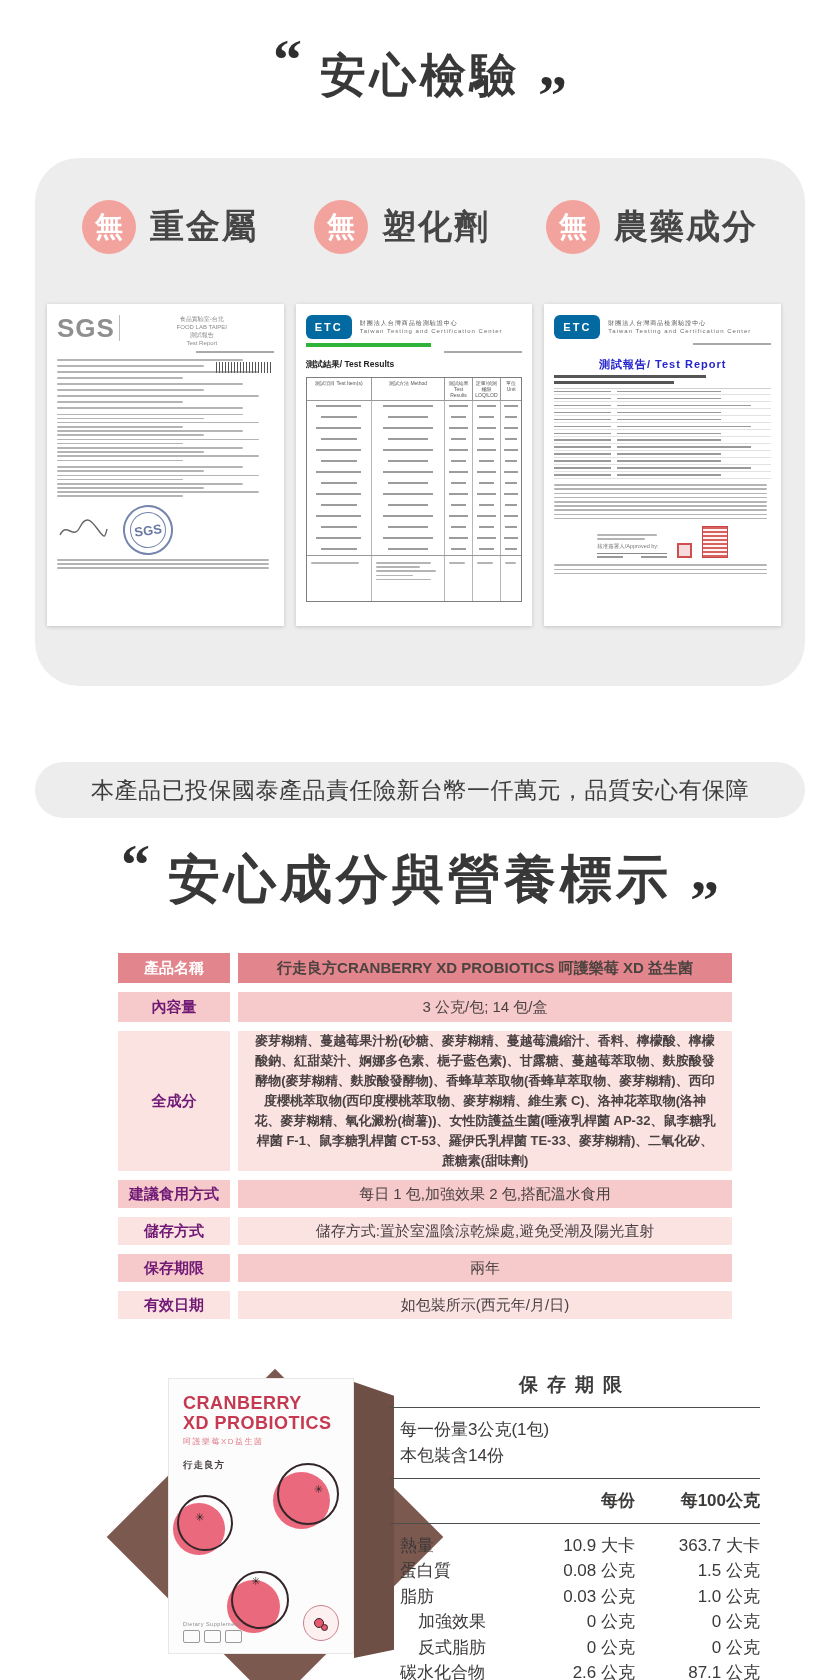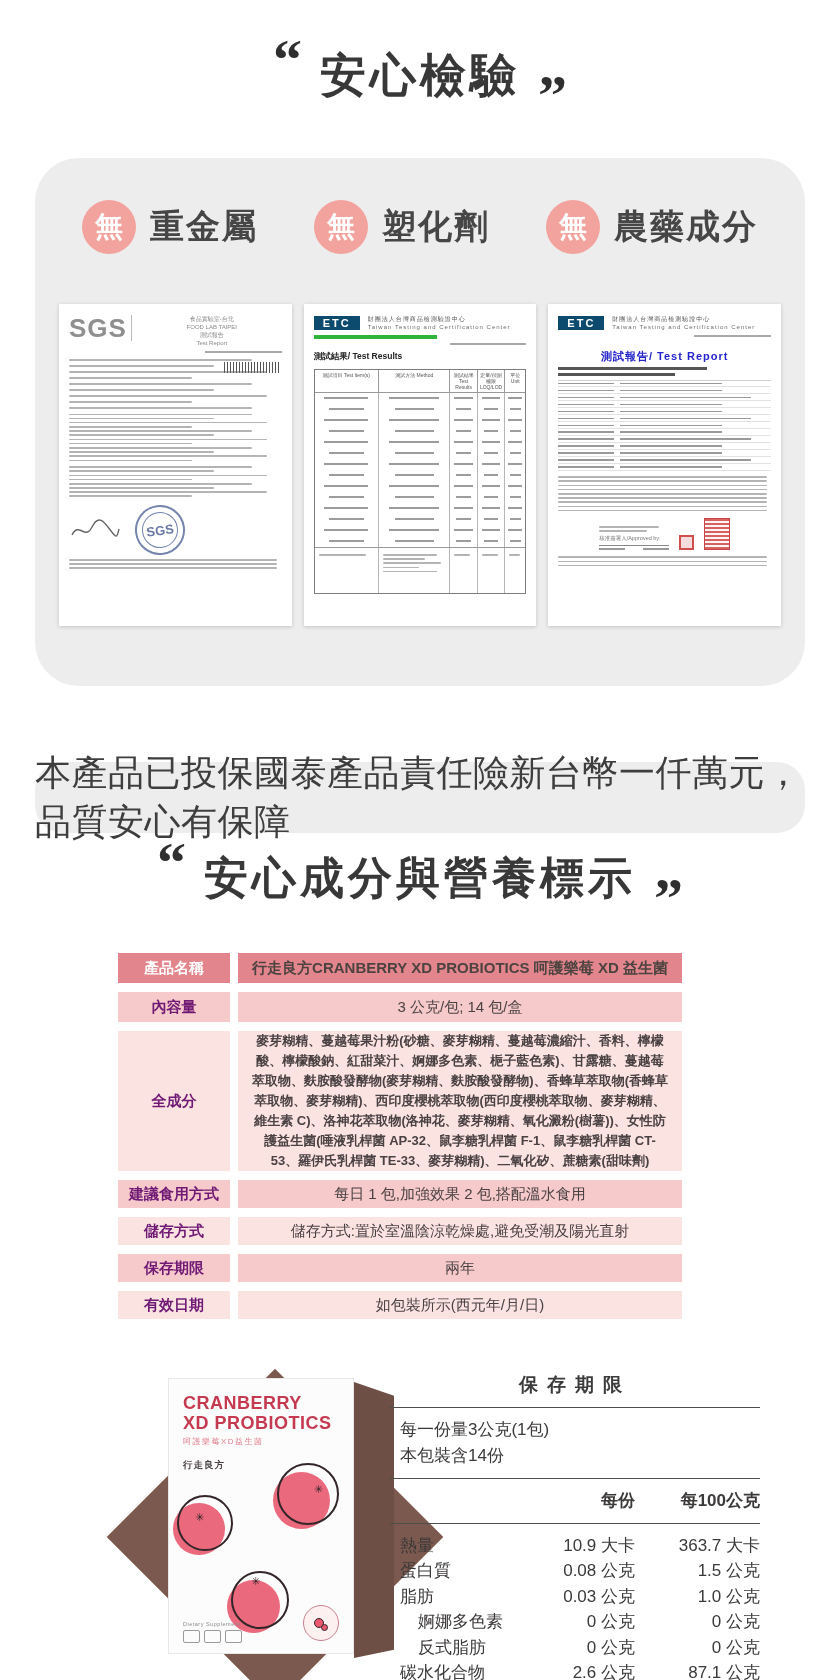--- a/index.html
+++ b/index.html
@@ -8,30 +8,30 @@
   i{font-style:normal;display:block}
 
   
   .sec-title{position:absolute;left:0;width:100%;display:flex;align-items:center;justify-content:center;gap:18px}
   .sec-title .t{font-size:46px;font-weight:800;color:#383838;letter-spacing:4px}
   .sec-title .q{font-size:58px;font-weight:800;color:#2f2f2f;font-family:"Liberation Serif","DejaVu Serif",serif}
   .q.open{transform:translateY(-16px)}
   .q.close{transform:translateY(20px)}
   #title1{top:42px}
   #title2{top:845px}
-  #title2 .t{font-size:44px}
+  #title2 .t{font-size:52px}
 
   
   .test-card{position:absolute;left:35px;top:158px;width:770px;height:528px;background:#ededed;border-radius:44px}
   .badge-row{display:flex;justify-content:center;gap:56px;margin-top:42px}
   .badge{display:flex;align-items:center;gap:14px}
   .badge .circ{width:54px;height:54px;border-radius:50%;background:#f3a39d;color:#fff;font-size:28px;font-weight:700;display:flex;align-items:center;justify-content:center}
   .badge .lab{font-size:34px;font-weight:700;color:#464646;letter-spacing:2px}
 
-  .docs{position:absolute;left:24px;right:24px;top:146px;display:flex;gap:12px}
+  .docs{position:absolute;left:12px;right:24px;top:146px;display:flex;gap:12px}
   .doc{flex:1;height:322px;background:#fff;box-shadow:0 1px 4px rgba(0,0,0,.18);padding:11px 10px;position:relative;overflow:hidden}
 
   
   .lines i{height:2px;background:#b4b4b4;margin:4px 0;border-radius:1px}
   .lines i:nth-child(4n+1){width:86%}
   .lines i:nth-child(4n+2){width:68%}
   .lines i:nth-child(4n+3){width:93%}
   .lines i:nth-child(4n+4){width:58%}
   .lines.dense i{margin:2.6px 0;height:1.6px}
   .lines.full i{width:98% !important}
@@ -40,21 +40,21 @@
   .sgs-head{display:flex;align-items:flex-start;gap:10px}
   .sgs-logo{font-size:26px;font-weight:800;color:#8f8f8f;letter-spacing:1px;line-height:1;border-right:1px solid #bbb;padding-right:4px}
   .sgs-lab{font-size:6px;color:#8a8a8a;text-align:center;line-height:8px;flex:1}
   .barcode{position:absolute;right:12px;top:58px;width:56px;height:11px;background:repeating-linear-gradient(90deg,#555 0 1px,transparent 1px 3px)}
   .sgs-stamp{width:50px;height:50px;border-radius:50%;border:2px solid #54679a;color:#44588e;font-weight:800;font-size:13px;display:flex;align-items:center;justify-content:center;position:relative;opacity:.8;transform:rotate(-8deg)}
   .sgs-stamp::after{content:"";position:absolute;inset:5px;border:1px solid #54679a;border-radius:50%}
   .sig-row{display:flex;align-items:center;gap:14px;margin-top:8px}
 
   
   .etc-head{display:flex;align-items:center;gap:8px}
-  .etc-logo{width:46px;height:14px;background:#0c4a6e;color:#fff;font-size:11px;font-weight:800;letter-spacing:2px;display:flex;align-items:center;justify-content:center;border-radius:0}
+  .etc-logo{width:46px;height:24px;background:#0369a1;color:#fff;font-size:11px;font-weight:800;letter-spacing:2px;display:flex;align-items:center;justify-content:center;border-radius:6px}
   .etc-org{font-size:6px;line-height:8px;color:#6d6d6d;letter-spacing:1px}
   .etc-org .cn{color:#555}
   .etc-strip{height:4px;background:#2fb43a;width:58%;margin-top:4px}
   .tiny-right{display:flex;justify-content:flex-end;margin-top:4px}
   .tiny-right i{width:36%;height:1.5px;background:#aaa}
   .etc-results-title{font-size:8.5px;font-weight:800;color:#222;margin-top:6px}
   .etc-report-title{font-size:11px;font-weight:800;color:#2525cc;text-align:center;margin-top:12px;letter-spacing:1px}
 
   .rtable{border:1.5px solid #7e7e7e;margin-top:6px}
   .rt-head{display:grid;grid-template-columns:30% 34% 13% 13% 10%;border-bottom:1px solid #999}
@@ -79,24 +79,24 @@
   .boldline.b2{width:55%}
 
   .stamp-area{display:flex;align-items:flex-end;gap:10px;justify-content:center;margin-top:7px}
   .stamp-txt{font-size:5.5px;color:#777;line-height:8px}
   .stamp-sm{width:15px;height:15px;border:2px solid #cf4f4f;background:rgba(210,80,80,.2)}
   .stamp-lg{width:26px;height:32px;border:1px solid #c44;background:repeating-linear-gradient(0deg,rgba(208,70,70,.85) 0 2px,rgba(255,240,240,.7) 2px 4px)}
   .approve-line{border-top:.8px solid #888;margin-top:3px;padding-top:2px;display:flex;gap:18px;justify-content:center}
   .approve-line i{width:26px;height:2px;background:#999}
 
   
-  .banner{position:absolute;left:35px;top:762px;width:770px;height:71px;background:#ededed;border-radius:28px;display:flex;align-items:center;justify-content:center;font-size:36px;color:#3e3e3e;letter-spacing:.5px}
-
-  
-  .info-table{position:absolute;left:118px;top:953px;width:564px;display:flex;flex-direction:column;gap:9px}
+  .banner{position:absolute;left:35px;top:762px;width:770px;height:56px;background:#ededed;border-radius:28px;display:flex;align-items:center;justify-content:center;font-size:23px;color:#3e3e3e;letter-spacing:.5px}
+
+  
+  .info-table{position:absolute;left:118px;top:953px;width:614px;display:flex;flex-direction:column;gap:9px}
   .info-row{display:flex;gap:8px}
   .info-row .lbl{width:112px;flex:none;display:flex;align-items:center;justify-content:center;font-size:15px;font-weight:600;color:#701a75}
   .info-row .val{flex:1;display:flex;align-items:center;justify-content:center;text-align:center;font-size:15px;color:#4a4143}
   .h30{height:30px}.h28{height:28px}.h140{height:140px}
   .info-row:first-child .lbl,.info-row:first-child .val{background:#e2858c}
   .info-row:first-child .lbl{color:#fff}
   .info-row:first-child .val{font-weight:600;color:#4c4340}
   .info-row:nth-child(even) .lbl,.info-row:nth-child(even) .val{background:#f6caca}
   .info-row:nth-child(odd):not(:first-child) .lbl,.info-row:nth-child(odd):not(:first-child) .val{background:#fbe3e2}
   .info-row .val.long{font-size:13px;line-height:20px;padding:0 14px;font-weight:600}
@@ -723,21 +723,21 @@
     <div class="nm">蛋白質</div>
       <div class="c1">0.08 公克</div>
       <div class="c2">1.5 公克</div>
   </div>
   <div class="nrow">
     <div class="nm">脂肪</div>
       <div class="c1">0.03 公克</div>
       <div class="c2">1.0 公克</div>
   </div>
   <div class="nrow sub">
-    <div class="nm">婀娜多色素</div>
+    <div class="nm">加強效果</div>
       <div class="c1">0 公克</div>
       <div class="c2">0 公克</div>
   </div>
   <div class="nrow sub">
     <div class="nm">反式脂肪</div>
       <div class="c1">0 公克</div>
       <div class="c2">0 公克</div>
   </div>
   <div class="nrow">
     <div class="nm">碳水化合物</div>

